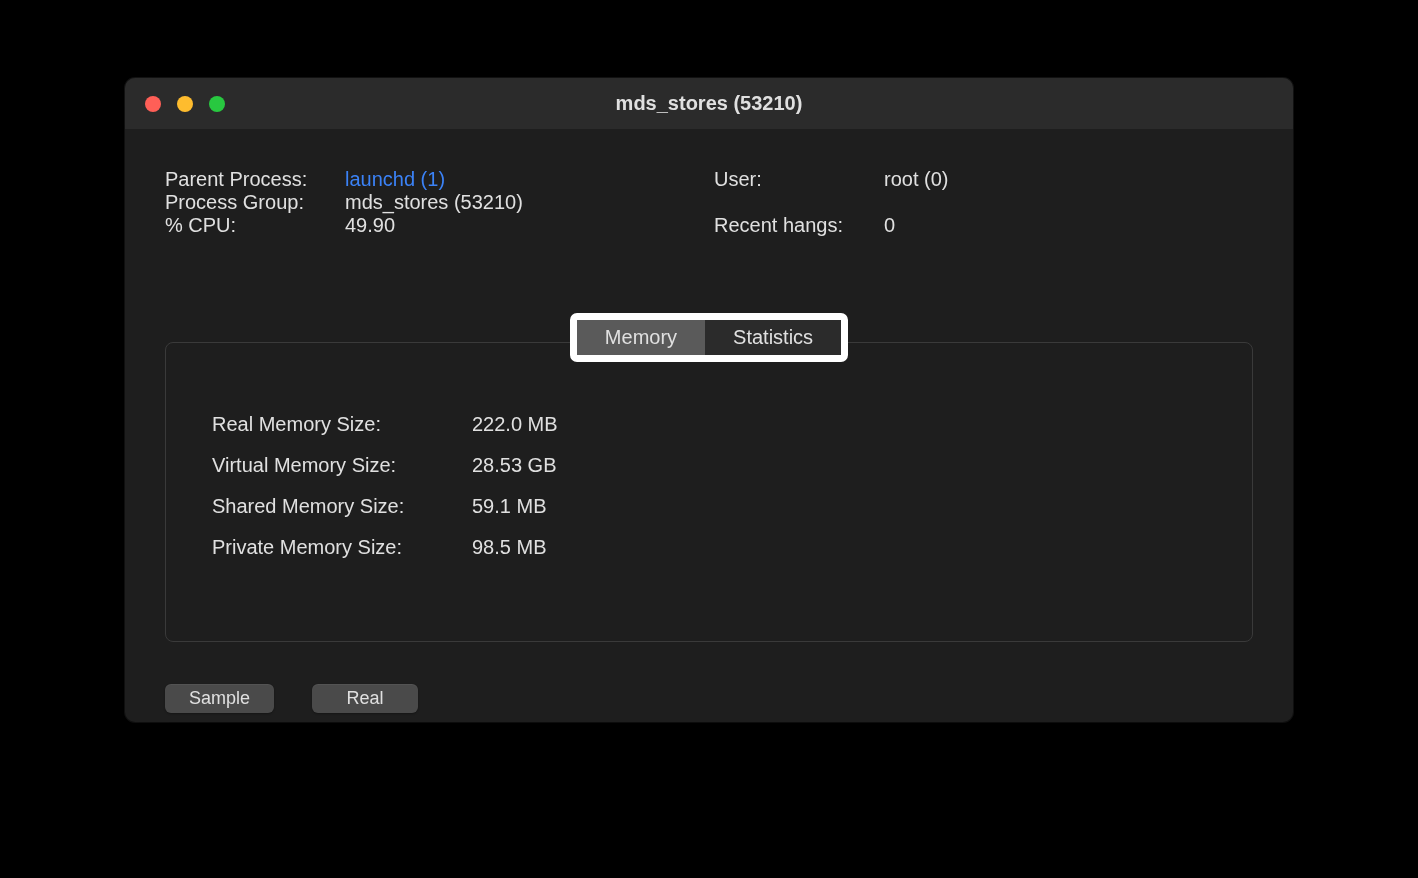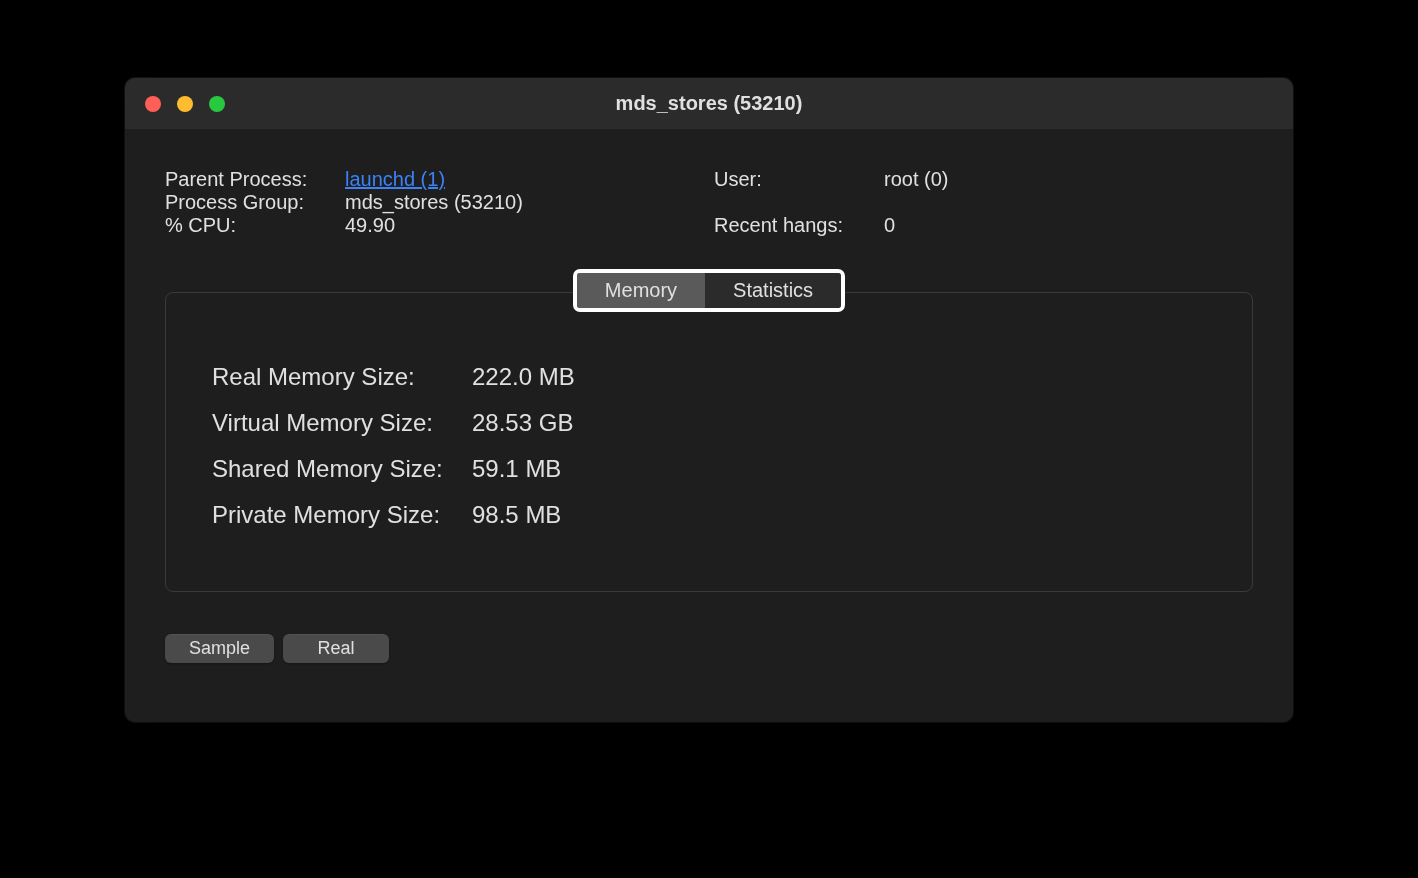--- a/index.html
+++ b/index.html
@@ -69,39 +69,39 @@
     }
     .info-label {
       color: #e0e0e0;
       white-space: nowrap;
     }
     .info-value {
       color: #e0e0e0;
     }
     .info-link {
       color: #3b82f6;
-      text-decoration: underline;
       cursor: pointer;
     }
     .tab-container {
       position: relative;
       margin-bottom: 0;
     }
     .tabs {
       display: flex;
       justify-content: center;
       position: relative;
       z-index: 2;
     }
     .tab-group {
       display: flex;
       background: #1d4ed8;
-      border: 4px solid #ffffff;
+      border: 7px solid #ffffff;
       border-radius: 7px;
       overflow: hidden;
+      margin-top: 44px;
     }
     .tab {
       padding: 6px 28px;
       font-size: 20px;
       color: #e0e0e0;
       cursor: pointer;
       background: transparent;
       border: none;
     }
     .tab.active {
@@ -115,33 +115,33 @@
       border-radius: 8px;
       margin-top: -20px;
       padding: 70px 46px 60px 46px;
       min-height: 300px;
     }
     .mem-grid {
       display: grid;
       grid-template-columns: 240px auto;
       row-gap: 18px;
       column-gap: 20px;
-      font-size: 24px;
+      font-size: 20px;
     }
     .mem-label {
       color: #e0e0e0;
       white-space: nowrap;
     }
     .mem-value {
       color: #e0e0e0;
     }
     .footer {
       padding: 22px 40px;
       display: flex;
-      gap: 9px;
+      gap: 38px;
     }
     .btn {
       background: #4a4a4a;
       color: #e0e0e0;
       border: none;
       border-radius: 6px;
       padding: 4px 24px;
       font-size: 18px;
       cursor: pointer;
       min-width: 106px;

